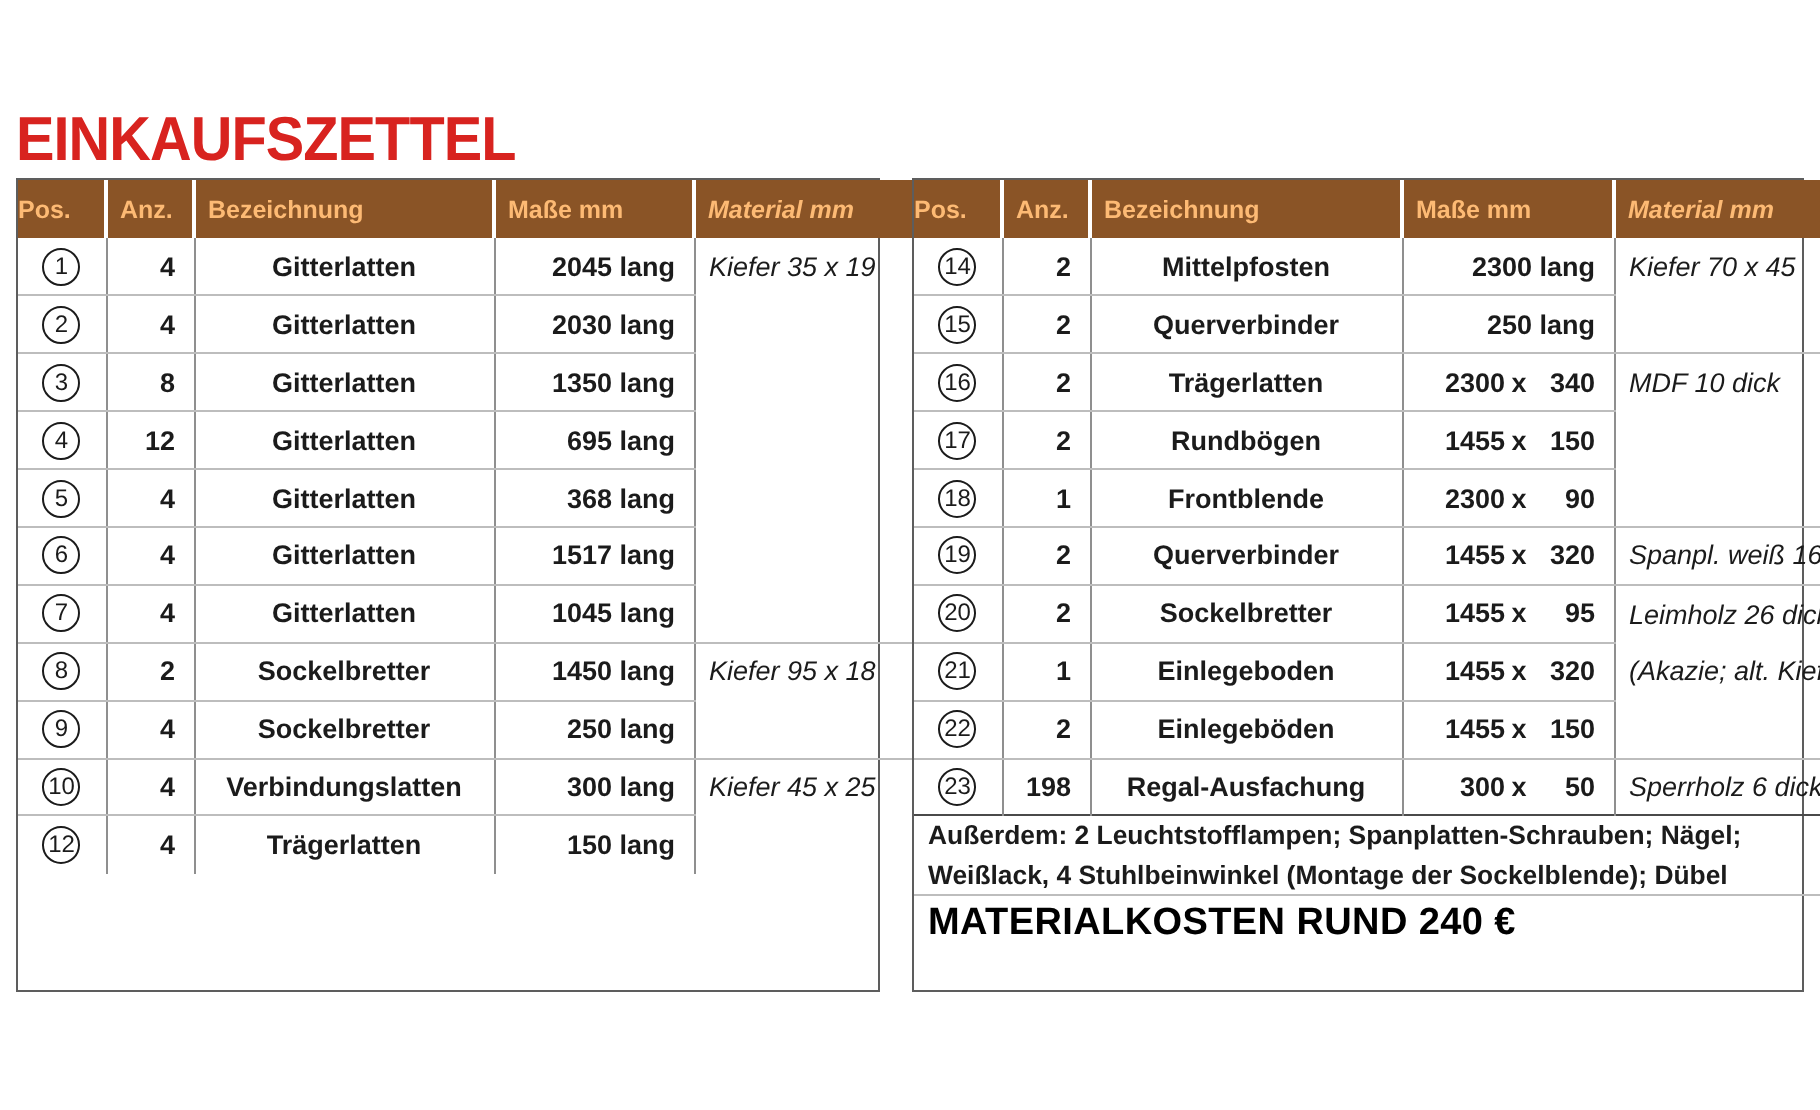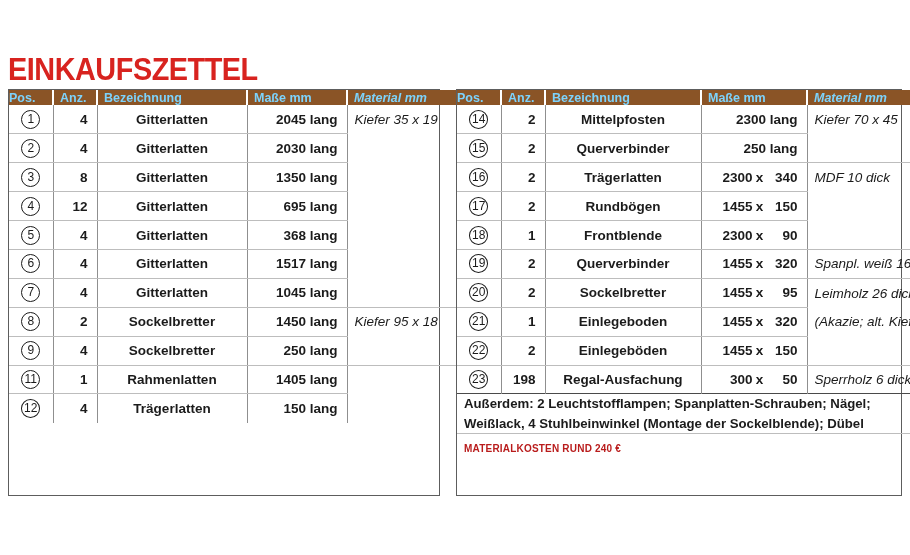--- a/index.html
+++ b/index.html
@@ -50,24 +50,24 @@
   #right-sheet { left: 456px; top: 89px; width: 446px; height: 407px; }
 
   table.parts {
     border-collapse: collapse;
     width: 100%;
     table-layout: fixed;
   }
 
   table.parts th {
     background: #8a5426;
-    color: #7dd3fc;
+    color: #fdba74;
     font-size: 12.5px;
     font-weight: bold;
-    height: 15px;
+    height: 29px;
     padding: 0 6px;
     text-align: left;
     border-right: 2px solid #ffffff;
     box-sizing: border-box;
     vertical-align: middle;
     white-space: nowrap;
   }
   table.parts th:last-child { border-right: none; }
 
   table.parts td {
@@ -136,23 +136,23 @@
     font-weight: bold;
     line-height: 1.45;
     color: #1b1b1b;
   }
   .cost-row td {
     border: none;
     height: 32px;
     padding: 0 8px;
   }
   .cost-text {
-    color: #b91c1c;
+    color: #000000;
     font-weight: bold;
-    font-size: 10px;
+    font-size: 19px;
     letter-spacing: 0.2px;
   }
 </style>
 </head>
 <body>
 
 <div id="page">
 
   <div id="doc-title">EINKAUFSZETTEL</div>
 
@@ -224,26 +224,26 @@
             <td class="c-mas"><span class="dim"><span class="lang">1450 lang</span></span></td>
             <td class="c-mat" style="border-bottom: none;">Kiefer 95 x 18</td>
           </tr>
           <tr>
             <td class="c-pos"><span class="circ">9</span></td>
             <td class="c-anz">4</td>
             <td class="c-bez">Sockelbretter</td>
             <td class="c-mas"><span class="dim"><span class="lang">250 lang</span></span></td>
             <td class="c-mat" style="border-top: none;"></td>
           </tr>
-          <tr>
-            <td class="c-pos"><span class="circ">11</span></td>
-            <td class="c-anz">1</td>
-            <td class="c-bez">Rahmenlatten</td>
-            <td class="c-mas"><span class="dim"><span class="lang">1405 lang</span></span></td>
-            <td class="c-mat" style="border-bottom: none; border-top: none;"></td>
+          <tr class="group-start">
+            <td class="c-pos"><span class="circ">10</span></td>
+            <td class="c-anz">4</td>
+            <td class="c-bez">Verbindungslatten</td>
+            <td class="c-mas"><span class="dim"><span class="lang">300 lang</span></span></td>
+            <td class="c-mat" style="border-bottom: none;">Kiefer 45 x 25</td>
           </tr>
           <tr>
             <td class="c-pos"><span class="circ">12</span></td>
             <td class="c-anz">4</td>
             <td class="c-bez">Trägerlatten</td>
             <td class="c-mas"><span class="dim"><span class="lang">150 lang</span></span></td>
             <td class="c-mat" style="border-bottom: none; border-top: none;"></td>
           </tr>
         </tbody>
     </table>

